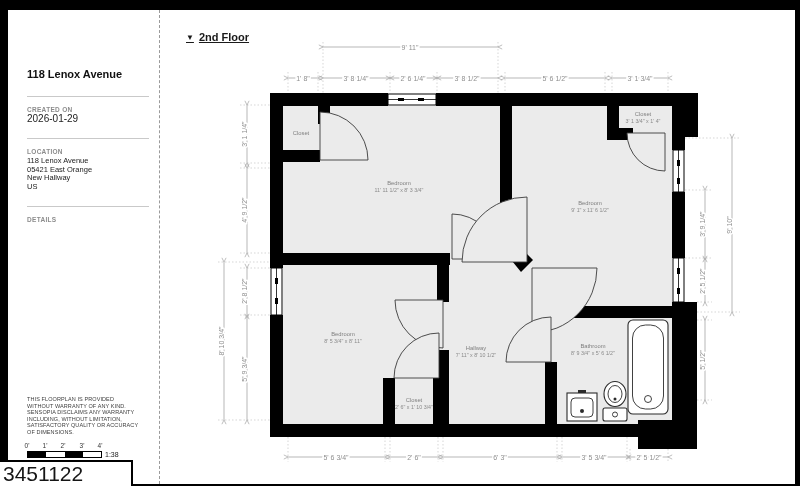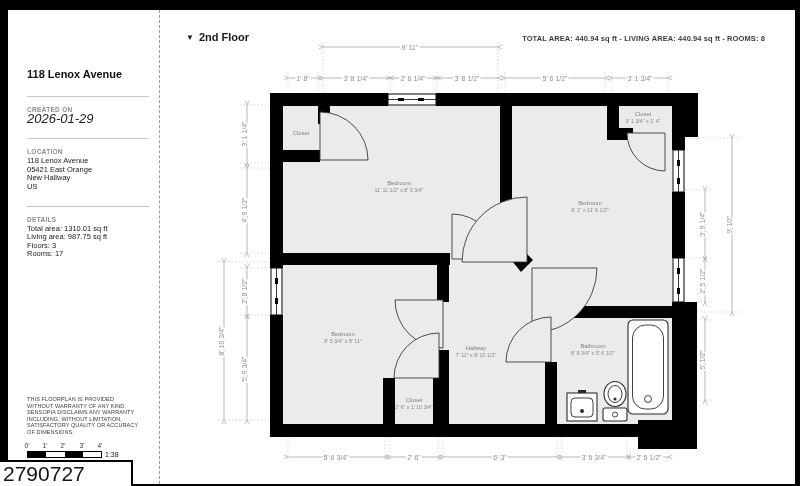--- a/index.html
+++ b/index.html
@@ -9,35 +9,35 @@
     -webkit-font-smoothing:antialiased;
   }
   .page{position:absolute;left:8px;top:10px;right:5px;bottom:2px;background:#fff;}
   
   .sidebar{position:absolute;left:0;top:0;width:152px;height:100%;background:#fff;
            border-right:1px dashed #9a9a9a;box-sizing:border-box;}
   .sidebar-inner{padding:0 10px 0 19px;}
   .fp-title{font-size:11px;font-weight:bold;color:#111;margin-top:58px;line-height:13px;}
   .sb-hr{border:none;border-top:1px solid #c9c9c9;margin:15px 0 0 0;}
   .sb-heading{font-size:6.5px;font-weight:bold;color:#8c8c8c;letter-spacing:.3px;margin-top:9px;}
-  .sb-value{font-size:13px;color:#1c1c1c;margin-top:2px;line-height:8.4px;font-style:italic;}
+  .sb-value{font-size:10px;color:#1c1c1c;margin-top:2px;line-height:8.4px;}
   .sb-line{font-size:7.5px;color:#1c1c1c;line-height:8.4px;}
   .sb-block{margin-top:2px;}
   .disclaimer{position:absolute;left:19px;top:386px;width:114px;font-size:5.5px;
               line-height:6.6px;color:#3d3d3d;letter-spacing:.1px;}
   .scalebar{position:absolute;left:19px;top:432px;width:120px;height:22px;}
   .scale-tick{position:absolute;top:0;font-size:6.5px;color:#333;width:14px;text-align:center;}
   .scale-bar{position:absolute;left:0;top:9px;width:73px;height:5px;border:1px solid #000;
              display:flex;box-sizing:content-box;}
   .scale-seg{flex:1 1 25%;height:100%;}
   .seg-b{background:#000;} .seg-w{background:#fff;}
   .scale-ratio{position:absolute;left:78px;top:9px;font-size:7px;color:#222;}
   
   .floor-selector{position:absolute;left:178px;top:21px;font-size:11px;font-weight:bold;
-                  color:#1a1a1a;cursor:pointer;}
+                  color:#1a1a1a;cursor:pointer;text-decoration:underline;}
   .floor-selector .tri{font-size:8px;position:relative;top:-1px;margin-right:5px;}
   .area-summary{position:absolute;right:30px;top:24px;font-size:7.5px;font-weight:bold;
                 color:#3c3c3c;letter-spacing:.1px;}
   
   .id-badge{position:absolute;left:0;bottom:0;z-index:30;background:#fff;color:#151515;
             font-size:21px;line-height:24px;height:24px;width:128px;padding-left:3px;
             border-top:2px solid #000;border-right:2px solid #000;}
   
   .plan-svg{position:absolute;left:0;top:0;}
   .wall{fill:#000;stroke:none;}
@@ -68,26 +68,20 @@
       <hr class="sb-hr">
       <div class="sb-heading">LOCATION</div>
       <div class="sb-block">
         <div class="sb-line">118 Lenox Avenue</div>
         <div class="sb-line">05421 East Orange</div>
         <div class="sb-line">New Hallway</div>
         <div class="sb-line">US</div>
       </div>
       <hr class="sb-hr">
       <div class="sb-heading">DETAILS</div>
-      <div class="sb-block">
-        <div class="sb-line">Total area: 1310.01 sq ft</div>
-        <div class="sb-line">Living area: 987.75 sq ft</div>
-        <div class="sb-line">Floors: 3</div>
-        <div class="sb-line">Rooms: 17</div>
-      </div>
     </div>
     <div class="disclaimer">THIS FLOORPLAN IS PROVIDED WITHOUT WARRANTY OF ANY KIND. SENSOPIA DISCLAIMS ANY WARRANTY INCLUDING, WITHOUT LIMITATION, SATISFACTORY QUALITY OR ACCURACY OF DIMENSIONS.</div>
     <div class="scalebar">
       <span class="scale-tick" style="left:-7px">0'</span>
       <span class="scale-tick" style="left:11px">1'</span>
       <span class="scale-tick" style="left:29px">2'</span>
       <span class="scale-tick" style="left:48px">3'</span>
       <span class="scale-tick" style="left:66px">4'</span>
       <div class="scale-bar">
         <div class="scale-seg seg-b"></div>
@@ -95,21 +89,20 @@
         <div class="scale-seg seg-b"></div>
           <div class="scale-seg seg-w"></div>
       </div>
       <span class="scale-ratio">1:38</span>
     </div>
   </div>
 
   <div class="floor-selector">
     <span class="tri">▼</span><span>2nd Floor</span>
   </div>
-  <div class="area-summary">TOTAL AREA: 440.94 sq ft - LIVING AREA: 440.94 sq ft - ROOMS: 8</div>
 
 </div>
 
 <svg class="plan-svg" width="800" height="486" viewBox="0 0 800 486">
   <defs>
     <marker id="arr" viewBox="0 0 8 8" refX="1" refY="4" markerWidth="8" markerHeight="8" orient="auto-start-reverse">
       <path d="M7,1 L1,4 L7,7" fill="none" stroke="#999" stroke-width="0.9"></path>
     </marker>
   </defs>
 
@@ -292,13 +285,13 @@
     <text class="dim-text" x="247" y="291" transform="rotate(-90 247 291)">2' 8 1/2"</text>
     <text class="dim-text" x="247" y="369" transform="rotate(-90 247 369)">5' 9 3/4"</text>
     <text class="dim-text" x="224" y="341" transform="rotate(-90 224 341)">8' 10 3/4"</text>
     <text class="dim-text" x="705" y="224" transform="rotate(-90 705 224)">3' 9 1/4"</text>
     <text class="dim-text" x="705" y="281" transform="rotate(-90 705 281)">2' 5 1/2"</text>
     <text class="dim-text" x="705" y="360" transform="rotate(-90 705 360)">5' 1/2"</text>
     <text class="dim-text" x="732" y="225" transform="rotate(-90 732 225)">9' 10"</text>
   </g>
 </svg>
 
-<div class="id-badge">2790727</div>
+<div class="id-badge">3451122</div>
 
 </body></html>

